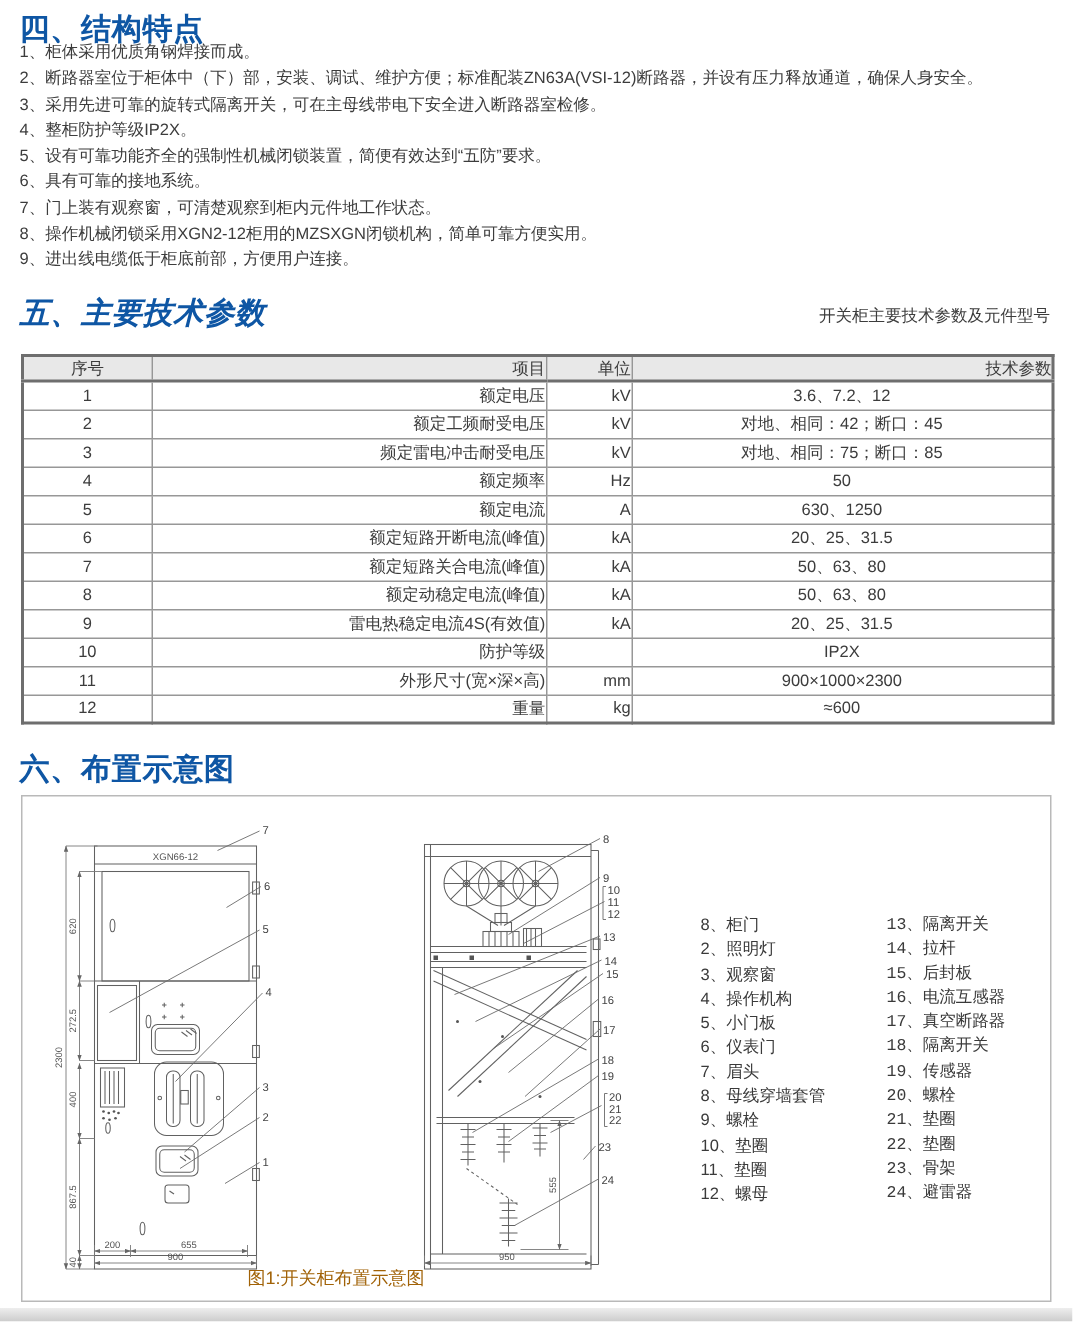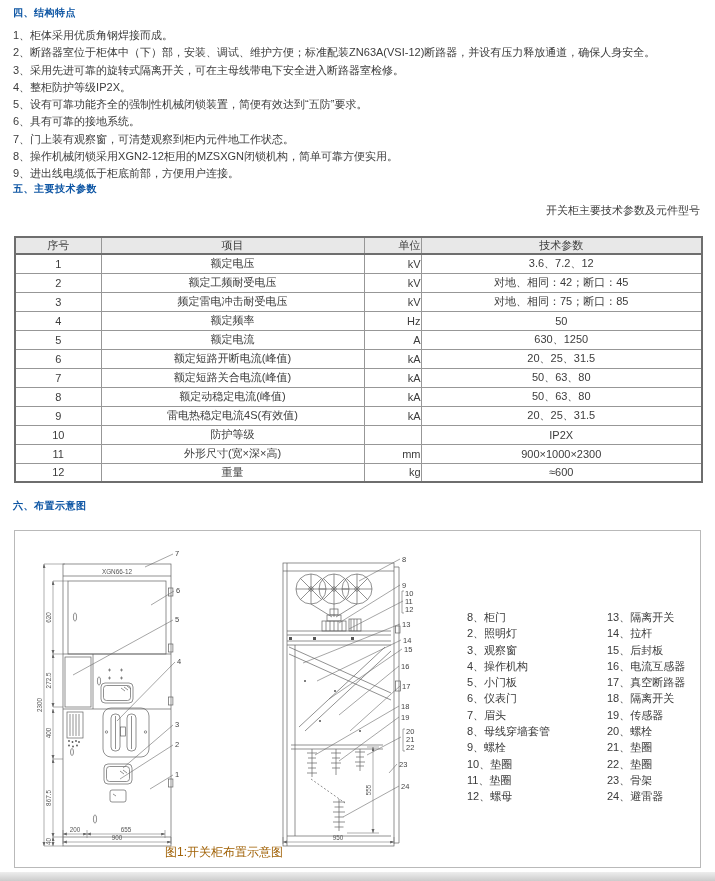--- a/index.html
+++ b/index.html
@@ -3,48 +3,48 @@
 <meta charset="utf-8">
 <style>
   * { margin:0; padding:0; box-sizing:border-box; }
   html,body { background:#fff; }
   body {
     width:715px; height:881px; position:relative; overflow:hidden;
     font-family:"Liberation Sans","DejaVu Sans",sans-serif;
     color:#3d3d3d;
   }
   .sec-title {
-    position:absolute; left:13px; font-size:10px; font-weight:700;
+    position:absolute; left:13px; font-size:20px; font-weight:700;
     color:#0e56a4; letter-spacing:.5px; white-space:nowrap;
   }
-  #t4 { top:6px; } #t5 { top:182px; } #t6 { top:499px; }
+  #t4 { top:6px; } #t5 { top:195px;font-style:italic; } #t6 { top:499px; }
   .features { position:absolute; left:13px; top:27px; font-size:11px; color:#3c3c3c; }
   .features > div { line-height:17.3px; white-space:nowrap; }
   .subtitle { position:absolute; right:15px; top:203px; font-size:11px; color:#3c3c3c; }
   table#tech {
     position:absolute; left:14px; top:236px; width:687px;
     border-collapse:collapse; table-layout:fixed; border:2px solid #6e6e6e;
   }
   #tech th, #tech td {
     border:1px solid #979797; font-size:11px; font-weight:400;
     color:#3c3c3c; height:19px; padding:0; overflow:hidden; white-space:nowrap;
   }
   #tech th { background:#e8e8e8; border-bottom:2px solid #6e6e6e; height:17px; }
   .c-no { text-align:center; }
-  .c-item { text-align:center; padding-left:17px; }
+  .c-item { text-align:right; padding-left:17px; }
   .c-unit { text-align:right; }
   .c-val { text-align:center; padding-left:42px; }
   .figbox {
     position:absolute; left:14px; top:530px; width:687px; height:338px;
     border:1px solid #b9b9b9; background:#fff;
   }
   .figbox svg { position:absolute; left:0; top:0; }
   .parts { position:absolute; top:78px; font-size:11px; color:#3a3a3a; }
   .parts > div { height:16.3px; line-height:16.3px; white-space:nowrap; }
-  #parts1 { left:452px; } #parts2 { left:592px; }
+  #parts1 { left:452px; } #parts2 { left:576px;font-family:Liberation Mono, monospace; }
   .caption { position:absolute; left:150px; top:313px; font-size:12px; color:#a16207; }
   .footband {
     position:absolute; left:0; top:872px; width:715px; height:9px;
     background:linear-gradient(#eeeeee,#cccccc);
   }
   .dim { font-size:6.3px; fill:#555; }
   .co  { font-size:7.5px; fill:#444; }
   .mdl { font-size:6.4px; fill:#555; }
 </style>
 </head>

